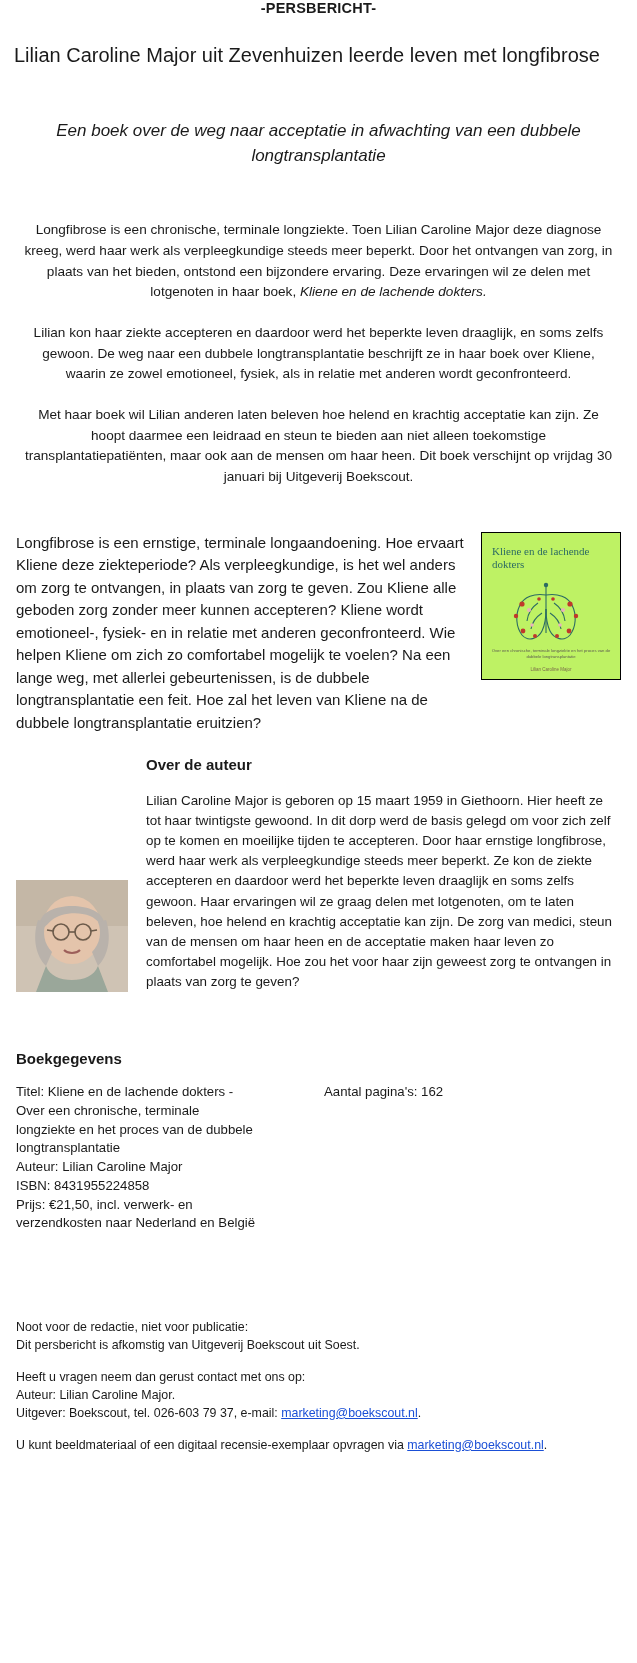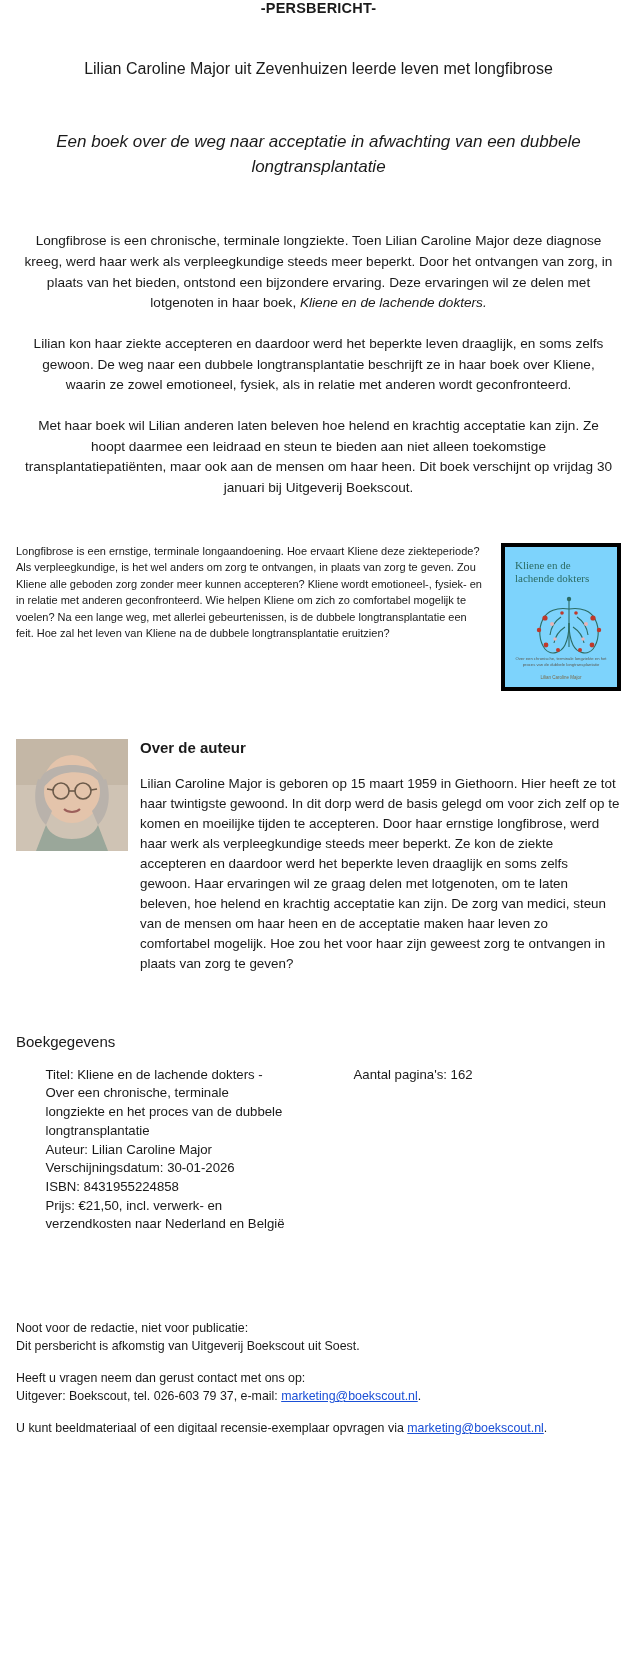--- a/index.html
+++ b/index.html
@@ -22,23 +22,23 @@
     padding: 0 14px;
   }
   .headline {
     text-align: center;
     font-weight: bold;
     font-size: 14.5px;
     margin-bottom: 0;
     letter-spacing: 0.2px;
   }
   .subheadline {
-    text-align: center;
-    font-size: 16px;
-    margin-top: 44px;
+    text-align: left;
+    font-size: 20px;
+    margin-top: 28px;
   }
   .tagline {
     text-align: center;
     font-style: italic;
     font-size: 17px;
     line-height: 1.45;
     margin-top: 52px;
     padding: 0 42px;
   }
   .intro-block {
@@ -59,30 +59,30 @@
   }
   .blurb-row {
     margin-top: 44px;
     display: flex;
     align-items: flex-start;
     gap: 16px;
     padding: 0 2px;
   }
   .blurb-text {
     flex: 1 1 auto;
-    font-size: 11px;
+    font-size: 15px;
     line-height: 1.5;
     text-align: left;
   }
   .book-cover {
     flex: 0 0 auto;
-    width: 120px;
+    width: 140px;
     height: 148px;
-    background: #7dd3fc;
-    border: 4px solid #000000;
+    background: #bef264;
+    border: 1px solid #000000;
     position: relative;
     overflow: hidden;
     box-sizing: border-box;
   }
   .book-cover .cover-title {
     position: absolute;
     top: 12px;
     left: 10px;
     right: 10px;
     font-family: "Liberation Serif", serif;
@@ -111,24 +111,24 @@
     text-align: center;
   }
   .cover-art {
     position: absolute;
     top: 46px;
     left: 0;
     right: 0;
     height: 78px;
   }
   .author-row {
-    margin-top: 48px;
+    margin-top: 22px;
     display: flex;
-    align-items: flex-start;
-    gap: 12px;
+    align-items: flex-end;
+    gap: 18px;
     padding: 0 2px;
   }
   .author-photo {
     flex: 0 0 auto;
     width: 112px;
     height: 112px;
     position: relative;
     overflow: hidden;
     background: #b9a99a;
   }
@@ -139,31 +139,30 @@
     font-weight: bold;
     font-size: 15px;
     margin: 0 0 18px 0;
   }
   .author-text {
     font-size: 13.4px;
     line-height: 1.5;
     text-align: left;
   }
   .section-title {
-    font-weight: normal;
+    font-weight: bold;
     font-size: 15px;
     margin-top: 58px;
     margin-bottom: 16px;
     padding-left: 2px;
   }
   .details-grid {
     display: flex;
     gap: 28px;
     padding-left: 2px;
-    justify-content: center;
   }
   .details-col {
     font-size: 13.2px;
     line-height: 1.42;
   }
   .details-col.left { width: 280px; }
   .details-col.right { width: 240px; }
   .details-col div { margin-bottom: 0; }
   .footer {
     margin-top: 86px;
@@ -267,33 +266,33 @@
 
   <div class="section-title">Boekgegevens</div>
 
   <div class="details-grid">
     <div class="details-col left">
       <div>Titel: Kliene en de lachende dokters -</div>
       <div>Over een chronische, terminale</div>
       <div>longziekte en het proces van de dubbele</div>
       <div>longtransplantatie</div>
       <div>Auteur: Lilian Caroline Major</div>
-      <div>Verschijningsdatum: 30-01-2026</div>
       <div>ISBN: 8431955224858</div>
       <div>Prijs: €21,50, incl. verwerk- en</div>
       <div>verzendkosten naar Nederland en België</div>
     </div>
     <div class="details-col right">
       <div>Aantal pagina's: 162</div>
     </div>
   </div>
 
   <div class="footer">
     <div>Noot voor de redactie, niet voor publicatie:</div>
     <div>Dit persbericht is afkomstig van Uitgeverij Boekscout uit Soest.</div>
     <div class="gap"></div>
     <div>Heeft u vragen neem dan gerust contact met ons op:</div>
+    <div>Auteur: Lilian Caroline Major.</div>
     <div><span>Uitgever: Boekscout, tel. 026-603 79 37, e-mail: </span><a href="#">marketing@boekscout.nl</a><span>.</span></div>
     <div class="gap"></div>
     <div><span>U kunt beeldmateriaal of een digitaal recensie-exemplaar opvragen via </span><a href="#">marketing@boekscout.nl</a><span>.</span></div>
   </div>
 
 </div>
 
 </body></html>

